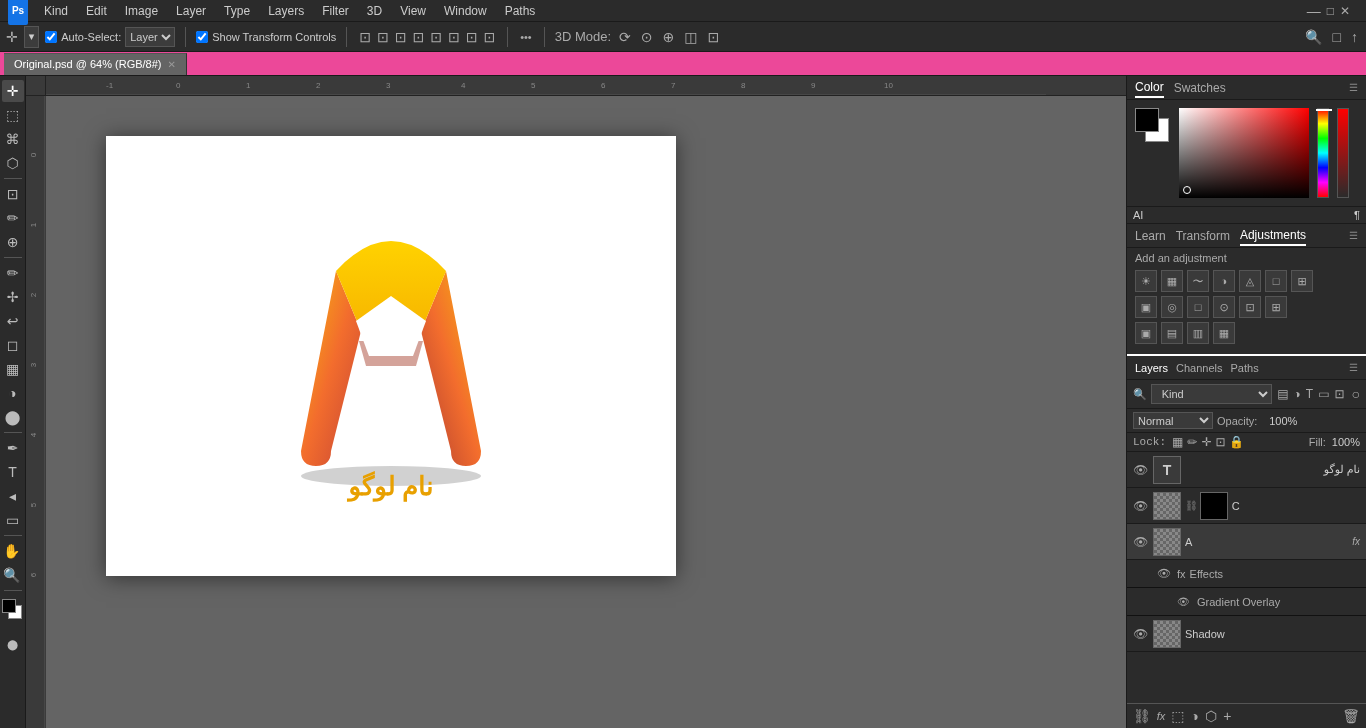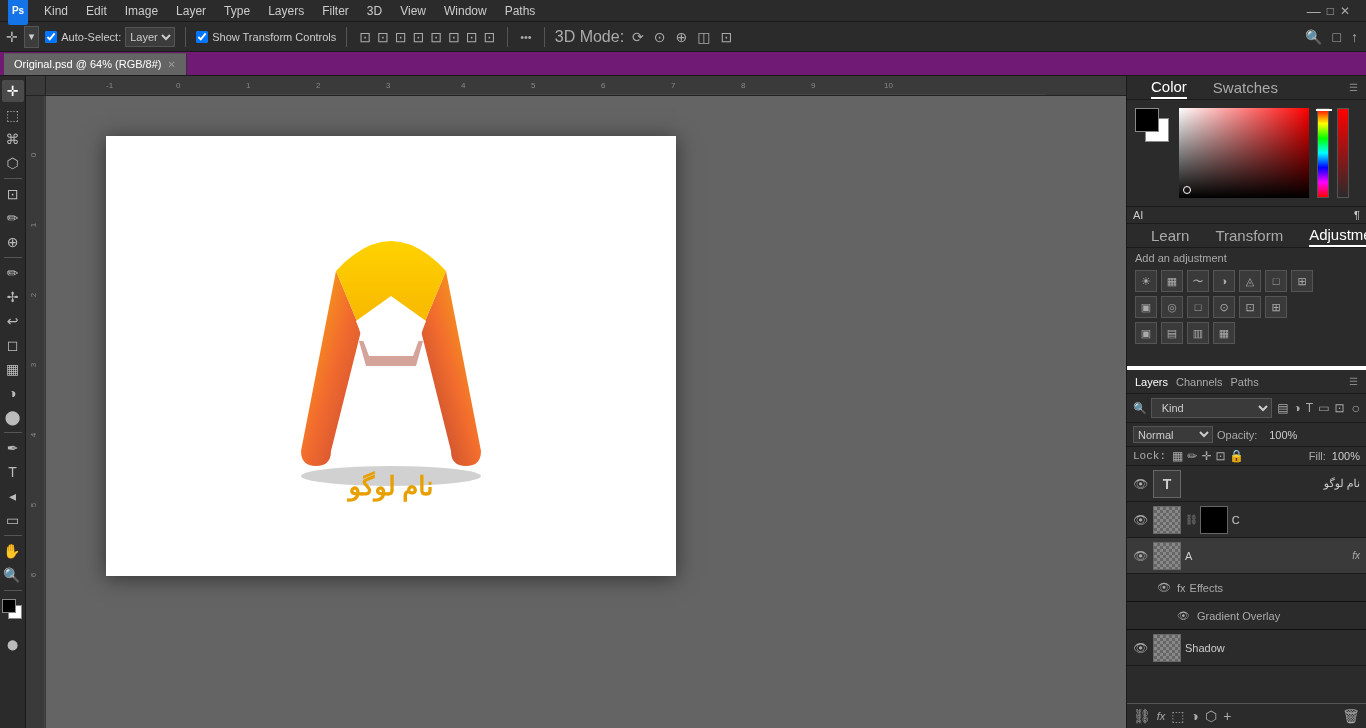--- a/index.html
+++ b/index.html
@@ -132,21 +132,21 @@
     #logo-container {
       width: 100%; height: 100%;
       display: flex;
       flex-direction: column;
       align-items: center;
       justify-content: center;
     }
 
     
     #tabs-bar {
-      background: #701a75;
+      background: #ec4899;
       height: 24px;
       display: flex;
       align-items: center;
       border-bottom: 1px solid #1a1a1a;
       padding: 0 4px;
     }
     .doc-tab {
       background: #3c3c3c;
       height: 22px;
       padding: 0 10px;
@@ -178,40 +178,39 @@
     .panel-header {
       display: flex;
       align-items: center;
       height: 24px;
       padding: 0 8px;
       background: #2b2b2b;
       border-bottom: 1px solid #1a1a1a;
       gap: 10px;
     }
     .panel-tab {
-      font-size: 15px;
+      font-size: 12px;
       color: #aaa;
       cursor: pointer;
       padding: 2px 0;
-      margin-left: 16px;
     }
     .panel-tab.active { color: white; border-bottom: 2px solid white; }
     .panel-collapse { margin-left: auto; color: #888; cursor: pointer; font-size: 10px; }
 
     
     #color-picker-area {
       padding: 8px;
       display: flex;
       gap: 8px;
     }
 
     
     #adjustments-panel {
-      border-bottom: 4px solid #ffffff;
-      padding-bottom: 18px;
+      border-bottom: 2px solid #ffffff;
+      padding-bottom: 6px;
     }
     .adj-title {
       font-size: 11px;
       color: #aaa;
       padding: 4px 8px 6px;
     }
     .adj-icons-row {
       display: flex;
       gap: 4px;
       padding: 0 8px 4px;
@@ -405,21 +404,21 @@
     <span class="opt-icon">⊡</span>
     <span class="opt-icon">⊡</span>
     <span class="opt-icon">⊡</span>
     <span class="opt-icon">⊡</span>
     <span class="opt-icon">⊡</span>
     <span class="opt-icon">⊡</span>
   </div>
   <div class="opt-separator"></div>
   <span class="opt-icon" style="font-size:11px;">•••</span>
   <div class="opt-separator"></div>
-  <span style="font-size:16px;color:#aaa;">3D Mode:</span>
+  <span style="font-size:13px;color:#aaa;">3D Mode:</span>
   <span class="opt-icon">⟳</span>
   <span class="opt-icon">⊙</span>
   <span class="opt-icon">⊕</span>
   <span class="opt-icon">◫</span>
   <span class="opt-icon">⊡</span>
   <div style="margin-left:auto;display:flex;gap:6px;align-items:center;">
     <span class="opt-icon">🔍</span>
     <span class="opt-icon">□</span>
     <span class="opt-icon">↑</span>
   </div>

